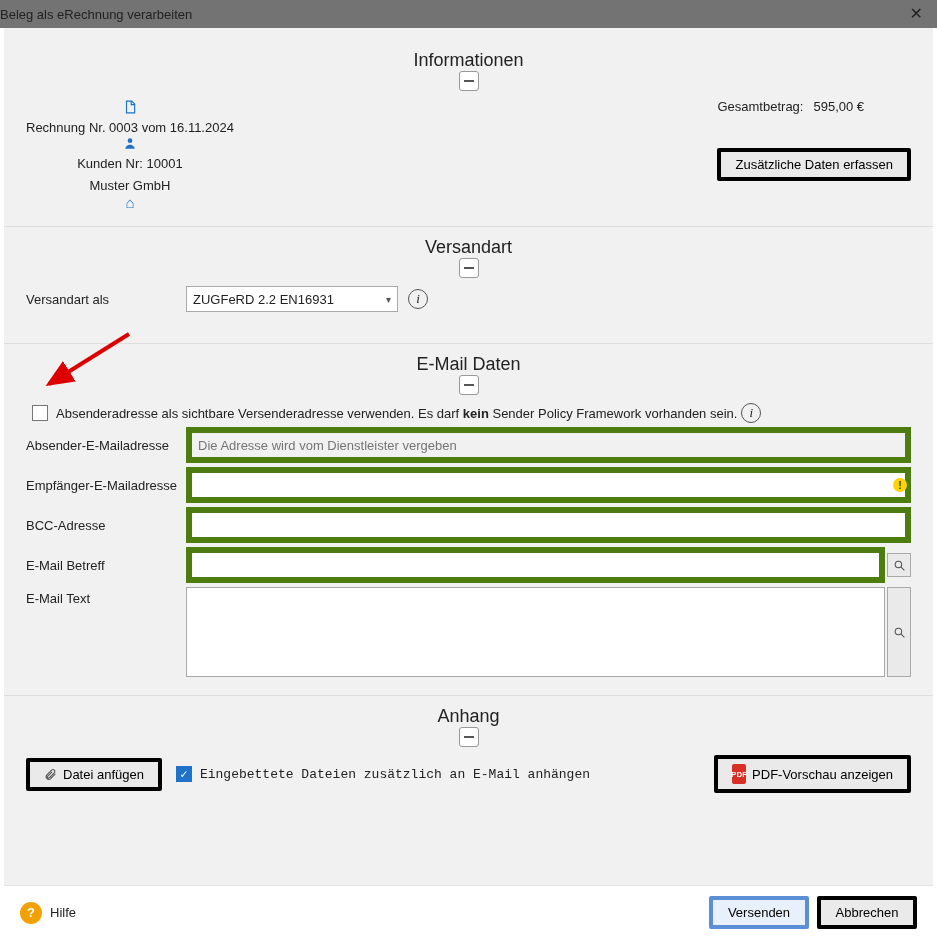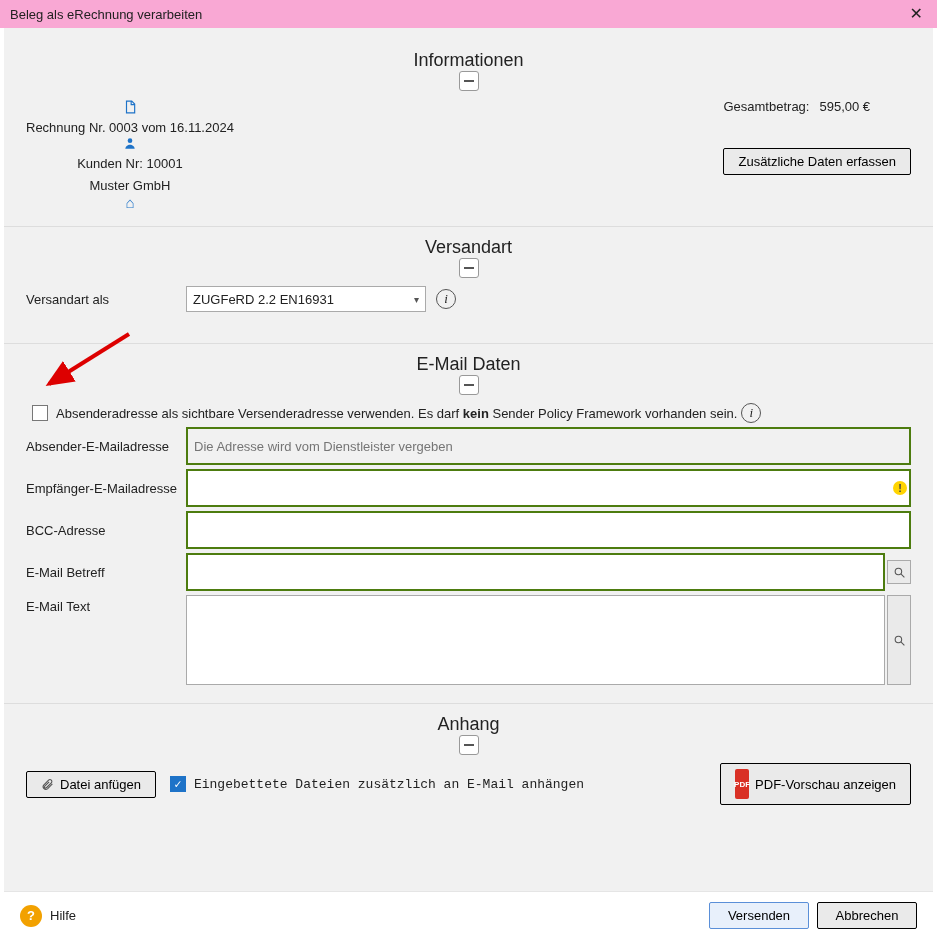--- a/index.html
+++ b/index.html
@@ -10,22 +10,22 @@
     color: #222;
     background: #fff;
     width: 937px;
     height: 939px;
     display: flex;
     flex-direction: column;
     overflow: hidden;
   }
   .titlebar {
     display:flex; align-items:center; justify-content:space-between;
-    padding: 6px 10px 6px 10px;
-    background:#f9a8d4;
+    padding: 6px 10px 6px 0;
+    background:#737373;
   }
   .close-glyph { font-size:16px; line-height:1; padding:0 4px; cursor:pointer; }
   .content {
     flex:1;
     background:#f1f1f1;
     padding: 10px 0 0 0;
     margin: 0 4px;
     overflow:auto;
   }
   .section {
@@ -46,49 +46,49 @@
   }
   .collapse-btn span { display:block; width:10px; height:2px; background:#555; }
   .info-body { display:flex; justify-content:space-between; }
   .info-left { }
   .info-line { display:flex; align-items:center; gap:6px; margin:1px 0;flex-direction:column; }
   .ico { color:#1e73c8; font-size:14px; width:16px; text-align:center; }
   .ico.house::before { content:"\2302"; font-size:15px;}
   .info-right { text-align:right; }
   .total-row { display:flex; gap:10px; margin-bottom:34px; }
   .btn {
-    border:1px solid #000000; background:#eaeaea; padding:5px 14px;
+    border:4px solid #000000; background:#eaeaea; padding:5px 14px;
     font-size:13px; cursor:pointer; border-radius:2px;
     display:inline-flex; align-items:center; gap:6px;
   }
   .btn.primary { background:#e8f0fb; border-color:#5a8fd8; }
   .form-row { display:flex; align-items:center; margin:4px 0; }
   .form-label { width:160px; }
   .select {
-    width:240px; height:26px; border:1px solid #aaa; background:#fff;
+    width:212px; height:26px; border:1px solid #aaa; background:#fff;
     display:flex; align-items:center; justify-content:space-between;
     padding:0 6px; cursor:pointer;
   }
   .caret { font-size:10px; color:#555; }
   .info-circle {
     width:20px; height:20px; border:1px solid #555; border-radius:50%;
     display:inline-flex; align-items:center; justify-content:center;
     font-style:italic; font-family:serif; font-size:13px; margin-left:10px;
     cursor:pointer;
   }
   .checkbox {
     width:16px; height:16px; border:1px solid #777; background:#fff;
     display:inline-flex; align-items:center; justify-content:center;
     margin-right:8px; cursor:pointer; flex-shrink:0;
   }
   .checkbox.checked { background:#1e73c8; border-color:#1e73c8; color:#fff; font-size:12px; }
   .checkbox.checked::after { content:"\2713"; }
   .chk-text { display:inline; }
   .input {
-    flex:1; height:38px; border:2px solid #4d7c0f; background:#fff; padding:0 6px;
+    flex:1; height:24px; border:6px solid #4d7c0f; background:#fff; padding:12px 6px;
     font-size:13px;
   }
   .input.disabled { background:#f1f1f1; color:#aaa; }
   .input-wrap { position:relative; flex:1; display:flex; }
   .warn-dot {
     position:absolute; right:4px; top:50%; transform:translateY(-50%);
     width:14px; height:14px; background:#ffd400; border-radius:50%;
     display:flex; align-items:center; justify-content:center;
     font-size:11px; color:#444; font-weight:bold;
   }
@@ -116,21 +116,21 @@
   .help-icon {
     width:22px; height:22px; border-radius:50%; background:#f2a100; color:#fff;
     display:flex; align-items:center; justify-content:center; font-weight:bold;
   }
   .footer-btns { display:flex; gap:8px; }
   .footer-btns .btn { width:100px; justify-content:center; }
   .arrow-annot {
     position:absolute; pointer-events:none;
   }
   .pdf-ico {
-    width:14px; height:30px; background:#d93025; border-radius:2px;
+    width:14px; height:20px; background:#d93025; border-radius:2px;
     display:inline-flex; align-items:center; justify-content:center;
     color:#fff; font-size:8px; font-weight:bold;
   }
   svg.ico-svg { width:14px; height:14px; fill:#1e73c8; }
   svg.clip { width:13px; height:13px; fill:#555; }
   svg.mag { width:13px; height:13px; fill:#555; }
 </style>
 </head>
 <body>
 

